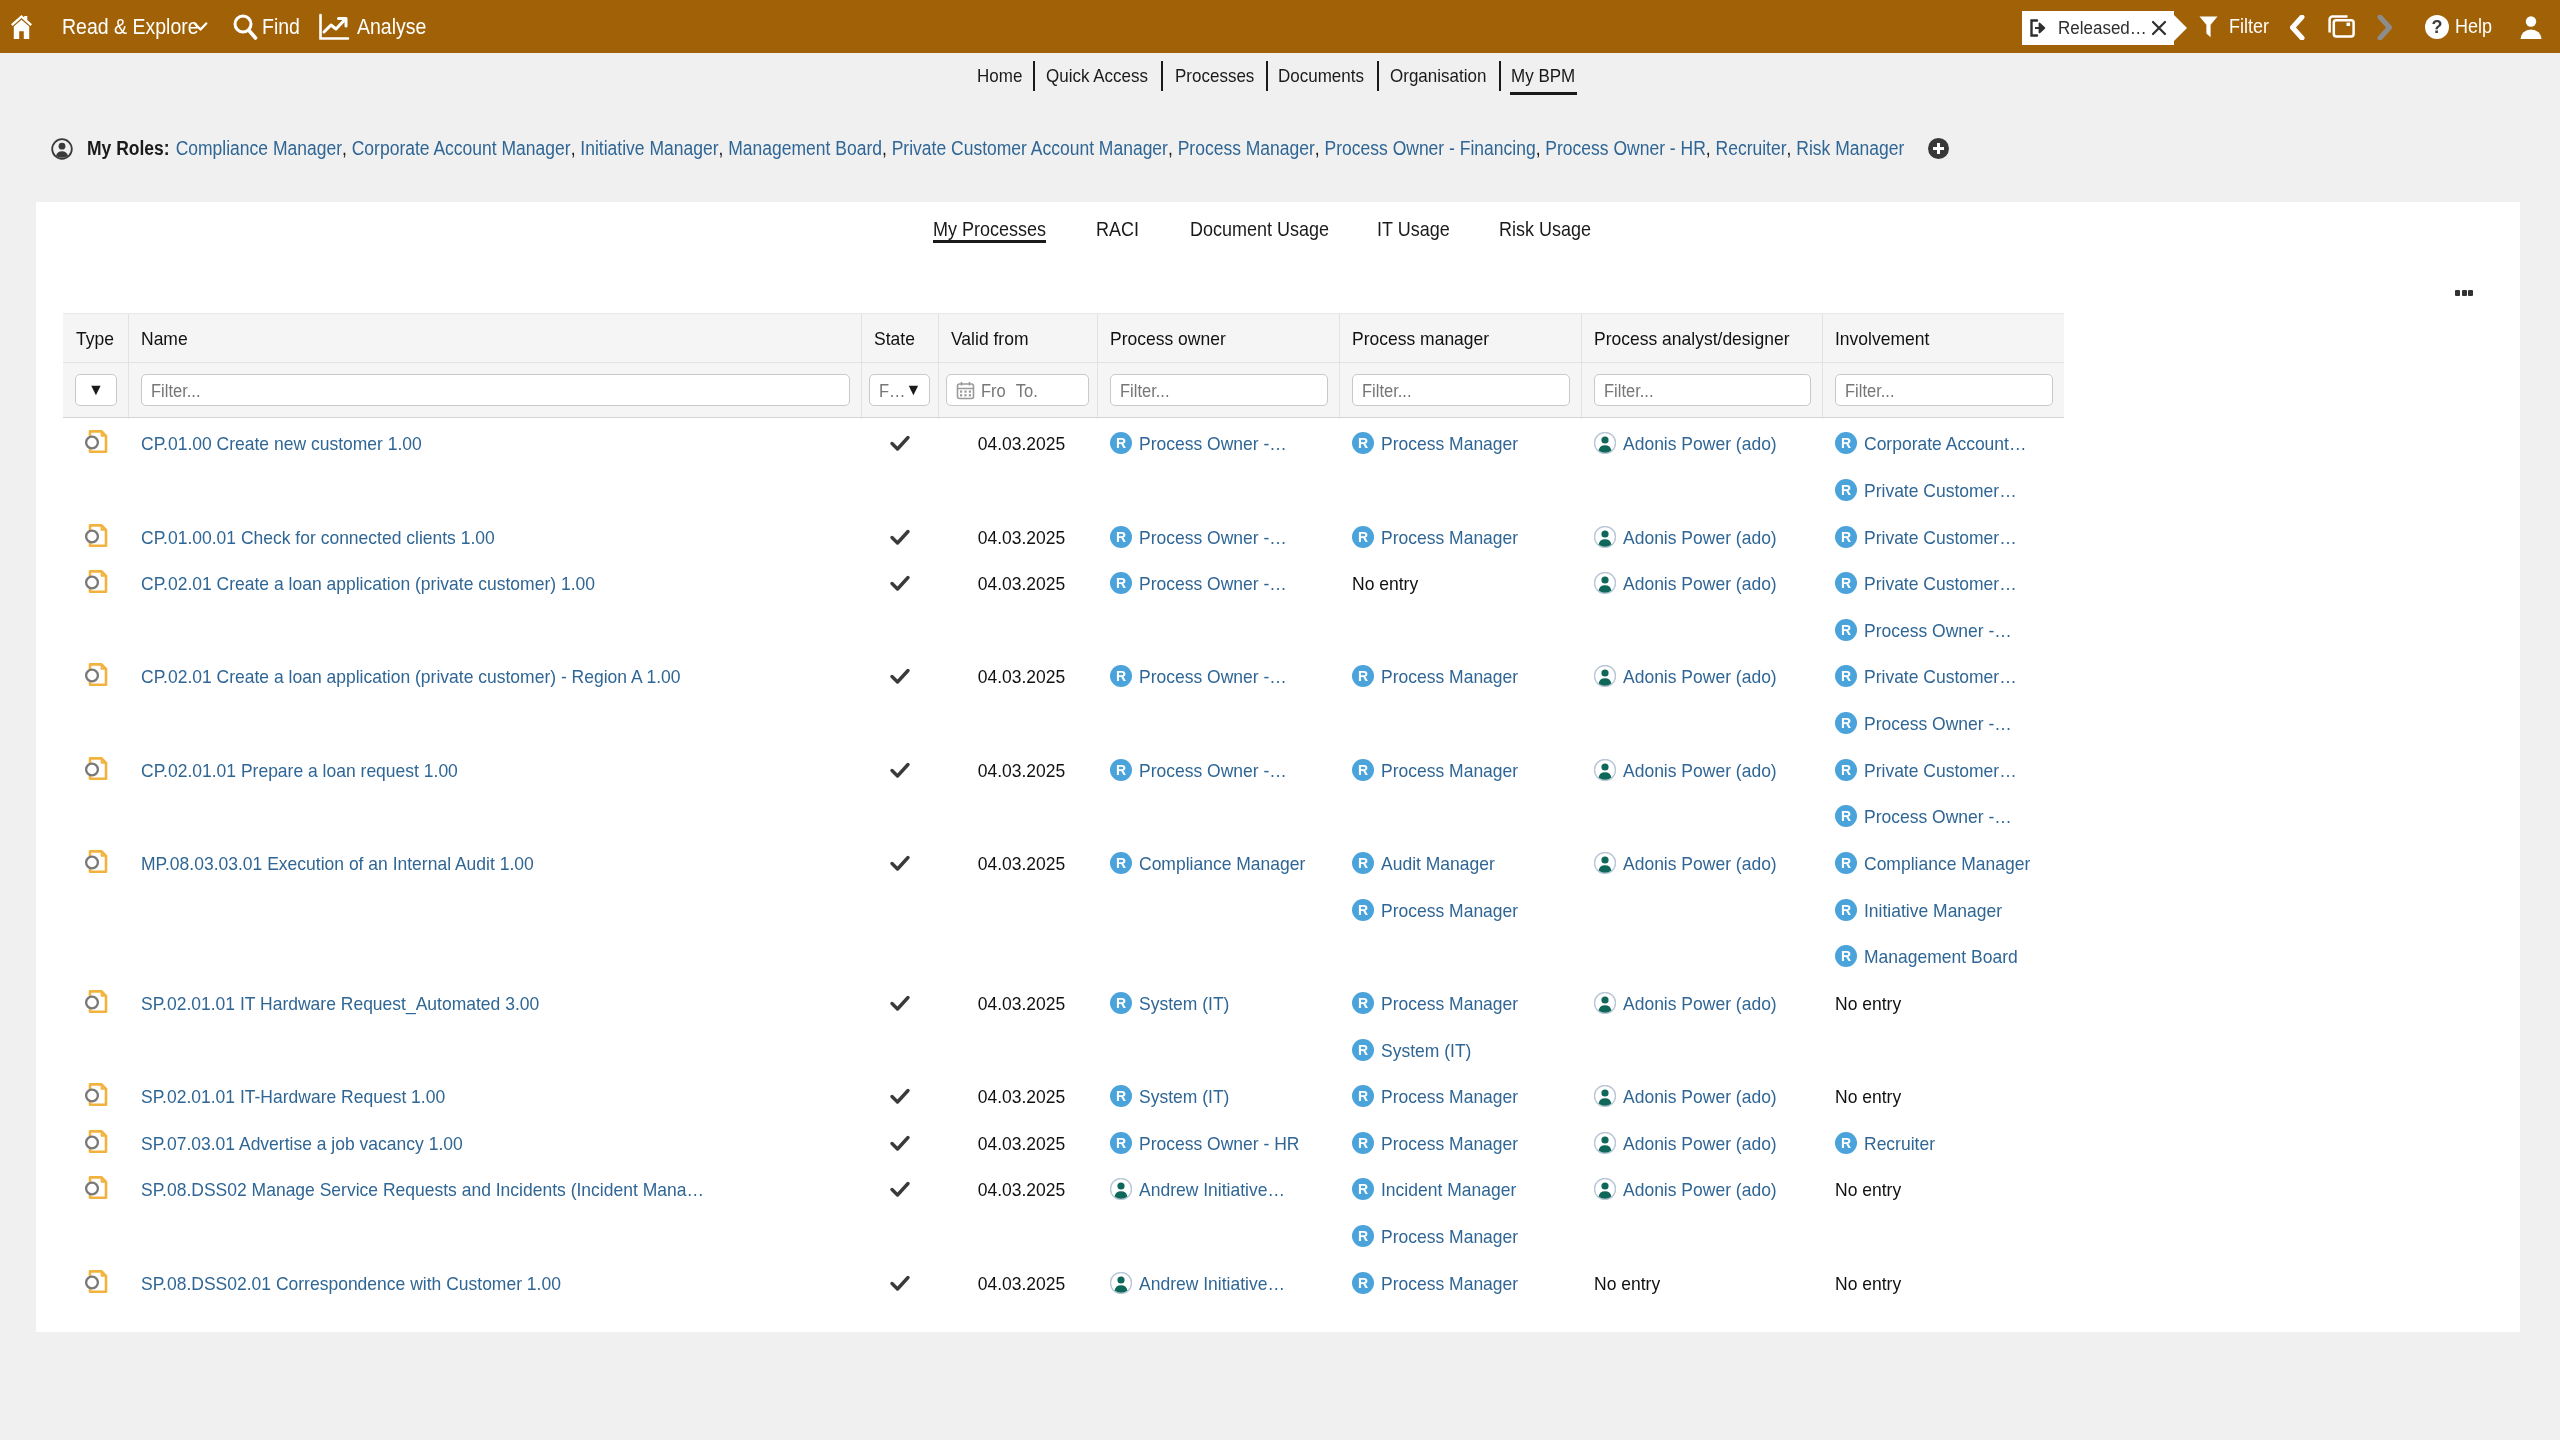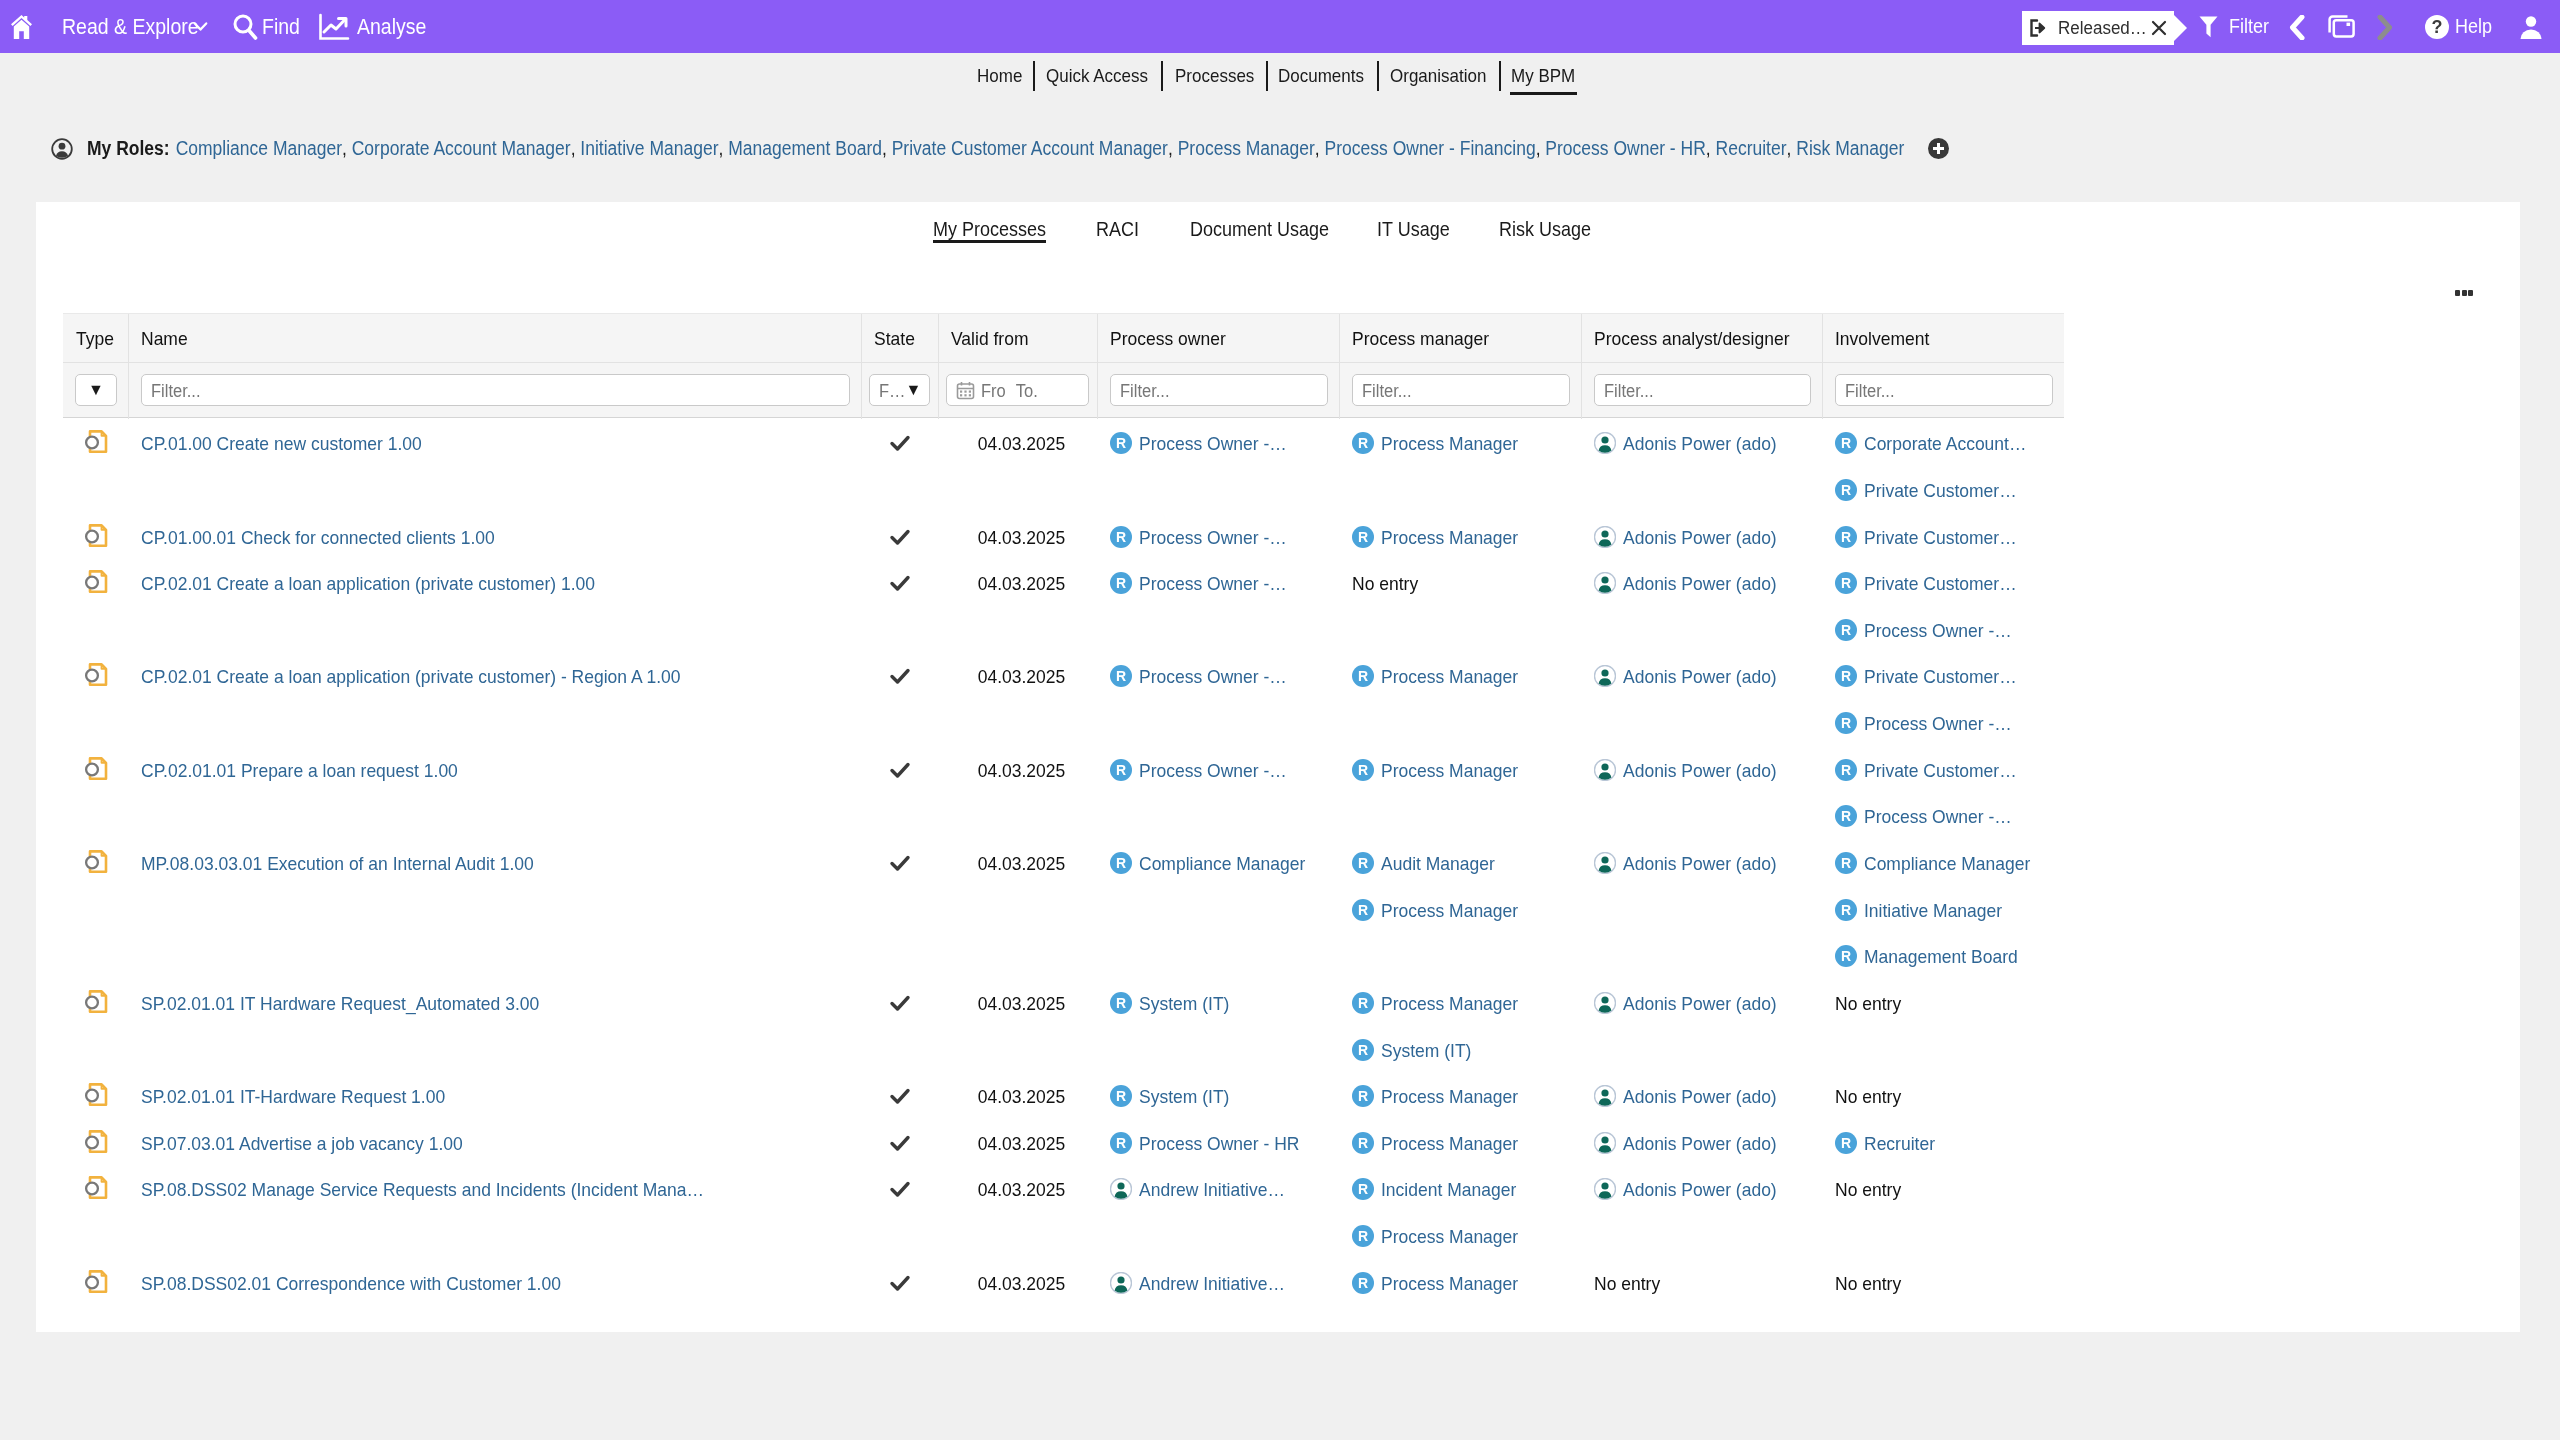--- a/index.html
+++ b/index.html
@@ -1,16 +1,16 @@
 <!DOCTYPE html>
 <html><head><meta charset="utf-8">
 <style>
 * { margin:0; padding:0; box-sizing:border-box; }
 html,body { width:2560px; height:1440px; background:#f0f0f0; font-family:"Liberation Sans", sans-serif; overflow:hidden; }
-.topbar { position:absolute; left:0; top:0; width:2560px; height:53px; background:#8b5cf6; }
+.topbar { position:absolute; left:0; top:0; width:2560px; height:53px; background:#a16207; }
 .tbl-item { position:absolute; top:0; height:53px; display:flex; align-items:center; color:#fff; font-size:19.5px; transform:scaleY(1.1); }
 .tbi { position:absolute; }
 .tblab { position:absolute; top:0; height:53px; display:flex; align-items:center; color:#fff; font-size:18px; transform:scaleY(1.1); }
 .tag { position:absolute; left:2022px; top:11px; width:152px; height:34px; background:#fff; font-size:17px; color:#2f2f2f; }
 .tagtail { position:absolute; right:-13px; top:4px; width:0; height:0; border-top:13px solid transparent; border-bottom:13px solid transparent; border-left:13px solid #fff; }
 .tagtxt { white-space:nowrap; position:absolute; left:36px; top:50%; transform:translateY(-50%) scaleY(1.1); }
 .tabsrow { position:absolute; left:0; top:53px; width:2560px; height:45px; }
 .tab { position:absolute; top:0; height:45px; display:flex; align-items:center; color:#1a1a1a; font-size:17px; transform:scaleY(1.12); }
 .tabsep { position:absolute; top:8px; height:30px; width:2px; background:#1a1a1a; }
 .mybpm-ul { position:absolute; left:1510px; top:92px; width:67px; height:2.5px; background:#1a1a1a; }

